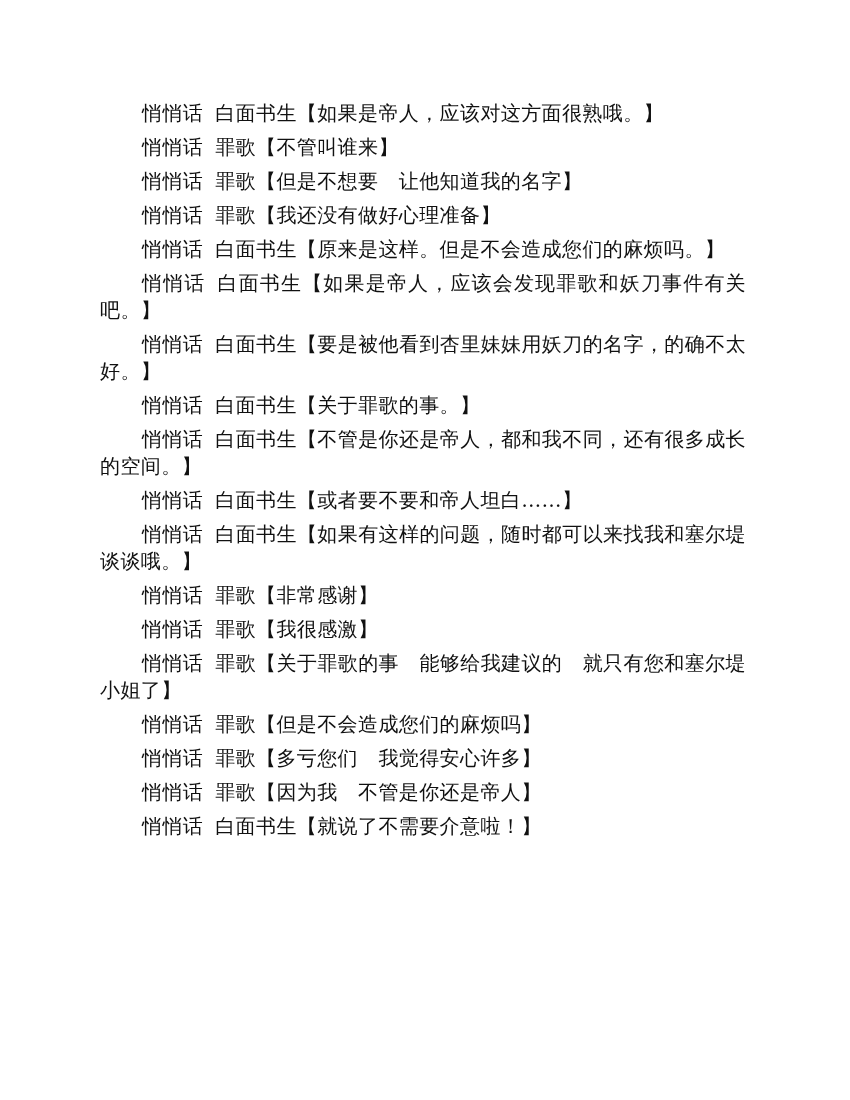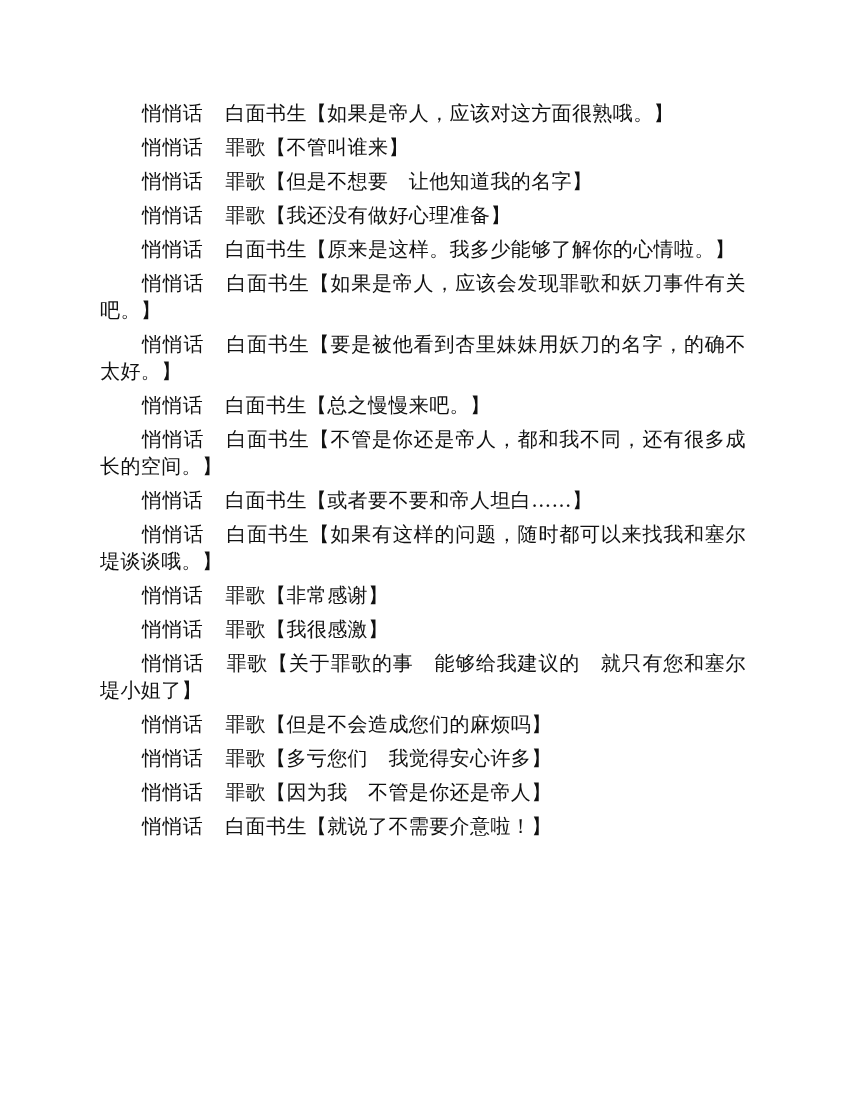--- a/index.html
+++ b/index.html
@@ -25,35 +25,35 @@
       margin: 0;
       padding: 0;
       font-size: 20px;
       line-height: 27px;
       text-indent: 42px;
       margin-bottom: 7px;
       text-align: justify;
       word-break: break-all;
       letter-spacing: 0.4px;
     }
-    .channel { margin-right: 22px; }
+    .channel { margin-right: 12px; }
     .speaker { }
   </style>
 </head>
 <body>
 
 <div class="page">
   <p class="para"><span class="channel">悄悄话</span><span class="speaker">白面书生</span><span>【如果是帝人，应该对这方面很熟哦。】</span></p>
   <p class="para"><span class="channel">悄悄话</span><span class="speaker">罪歌</span><span>【不管叫谁来】</span></p>
   <p class="para"><span class="channel">悄悄话</span><span class="speaker">罪歌</span><span>【但是不想要　让他知道我的名字】</span></p>
   <p class="para"><span class="channel">悄悄话</span><span class="speaker">罪歌</span><span>【我还没有做好心理准备】</span></p>
-  <p class="para"><span class="channel">悄悄话</span><span class="speaker">白面书生</span><span>【原来是这样。我多少能够了解你的心情啦。】</span></p>
+  <p class="para"><span class="channel">悄悄话</span><span class="speaker">白面书生</span><span>【原来是这样。但是不会造成您们的麻烦吗。】</span></p>
   <p class="para"><span class="channel">悄悄话</span><span class="speaker">白面书生</span><span>【如果是帝人，应该会发现罪歌和妖刀事件有关吧。】</span></p>
   <p class="para"><span class="channel">悄悄话</span><span class="speaker">白面书生</span><span>【要是被他看到杏里妹妹用妖刀的名字，的确不太好。】</span></p>
-  <p class="para"><span class="channel">悄悄话</span><span class="speaker">白面书生</span><span>【总之慢慢来吧。】</span></p>
+  <p class="para"><span class="channel">悄悄话</span><span class="speaker">白面书生</span><span>【关于罪歌的事。】</span></p>
   <p class="para"><span class="channel">悄悄话</span><span class="speaker">白面书生</span><span>【不管是你还是帝人，都和我不同，还有很多成长的空间。】</span></p>
   <p class="para"><span class="channel">悄悄话</span><span class="speaker">白面书生</span><span>【或者要不要和帝人坦白……】</span></p>
   <p class="para"><span class="channel">悄悄话</span><span class="speaker">白面书生</span><span>【如果有这样的问题，随时都可以来找我和塞尔堤谈谈哦。】</span></p>
   <p class="para"><span class="channel">悄悄话</span><span class="speaker">罪歌</span><span>【非常感谢】</span></p>
   <p class="para"><span class="channel">悄悄话</span><span class="speaker">罪歌</span><span>【我很感激】</span></p>
   <p class="para"><span class="channel">悄悄话</span><span class="speaker">罪歌</span><span>【关于罪歌的事　能够给我建议的　就只有您和塞尔堤小姐了】</span></p>
   <p class="para"><span class="channel">悄悄话</span><span class="speaker">罪歌</span><span>【但是不会造成您们的麻烦吗】</span></p>
   <p class="para"><span class="channel">悄悄话</span><span class="speaker">罪歌</span><span>【多亏您们　我觉得安心许多】</span></p>
   <p class="para"><span class="channel">悄悄话</span><span class="speaker">罪歌</span><span>【因为我　不管是你还是帝人】</span></p>
   <p class="para"><span class="channel">悄悄话</span><span class="speaker">白面书生</span><span>【就说了不需要介意啦！】</span></p>

